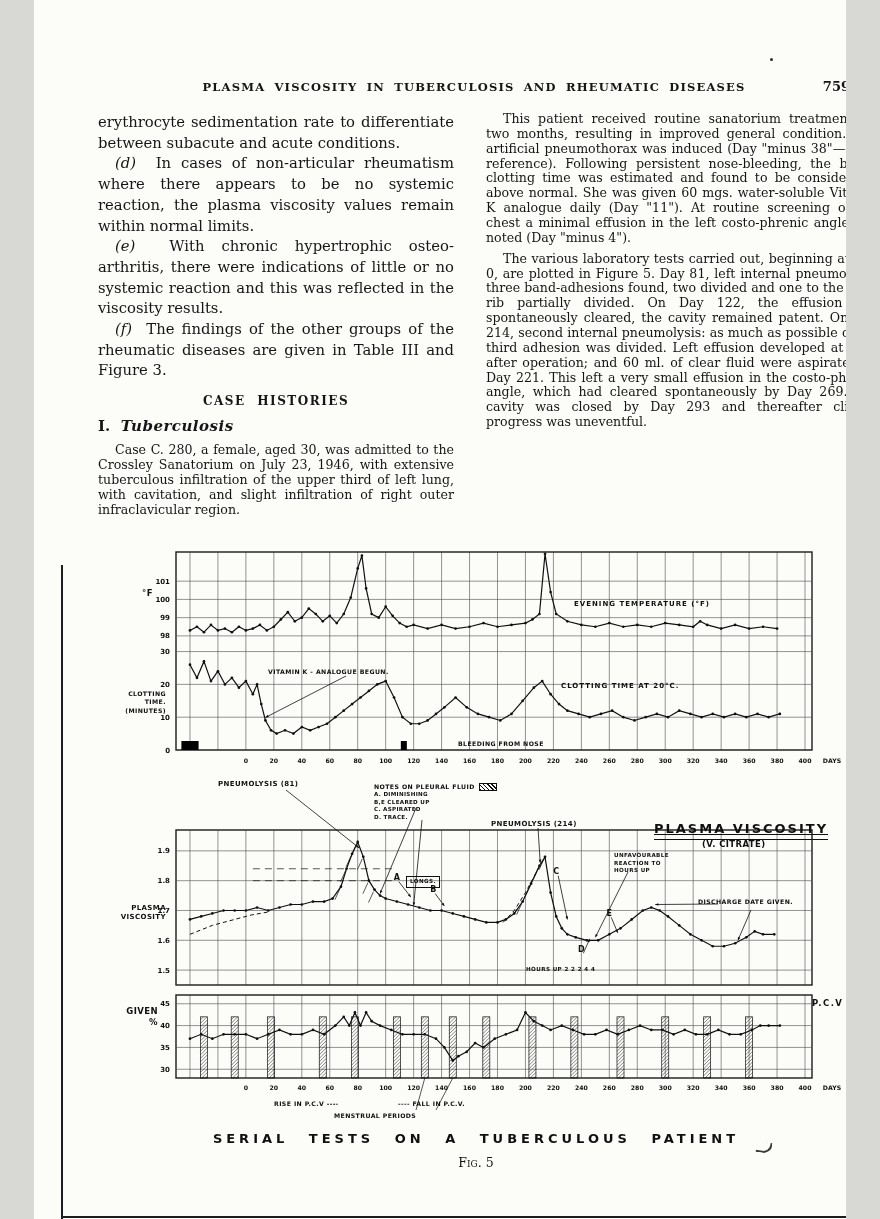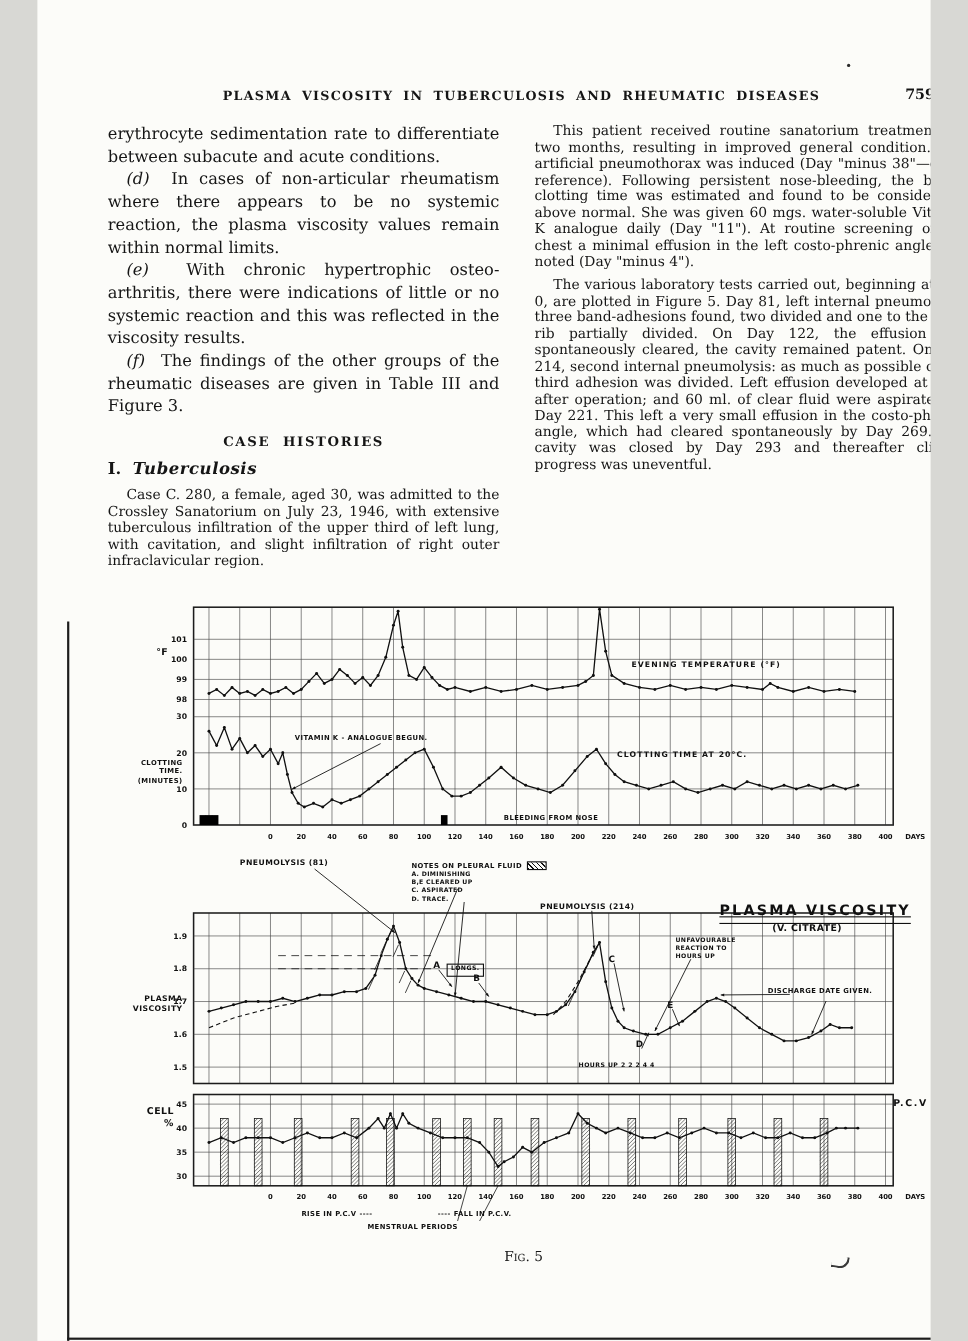--- a/index.html
+++ b/index.html
@@ -868,29 +868,30 @@
         <div>HOURS UP</div>
       </div>
       <div class="anno anno-s" style="left:592px;top:358px;">DISCHARGE DATE GIVEN.</div>
       <div class="anno anno-right" style="left:0;top:364px;width:60px;">
         <div>PLASMA</div>
         <div>VISCOSITY</div>
       </div>
       <div class="anno anno-xs" style="left:420px;top:426px;">HOURS UP   2  2  2   4  4</div>
 
       <div class="anno anno-m anno-right" style="left:8px;top:466px;width:44px;">
-        <div>CELL</div>
+        <div>GIVEN</div>
         <div>%</div>
       </div>
       <div class="anno anno-m" style="left:676px;top:458px;letter-spacing:1.5px;padding-left:30px;">P.C.V %.</div>
       <div class="anno anno-s" style="left:168px;top:560px;">RISE IN P.C.V ----</div>
       <div class="anno anno-s" style="left:292px;top:560px;">---- FALL IN P.C.V.</div>
       <div class="anno anno-s" style="left:228px;top:572px;">MENSTRUAL PERIODS</div>
     </div>
 
+    <div class="fig-caption">SERIAL TESTS ON A TUBERCULOUS PATIENT</div>
     <div class="fig-label">Fig. 5</div>
   </div>
 
   <div class="artifact" style="left:27px;top:565px;width:2px;height:654px;"></div>
   <div class="artifact" style="left:27px;top:1216px;width:790px;height:2px;"></div>
   <div class="pen-mark" style="left:722px;top:1142px;"></div>
   <div class="dot" style="left:736px;top:58px;"></div>
 </div>
 
 </body></html>

